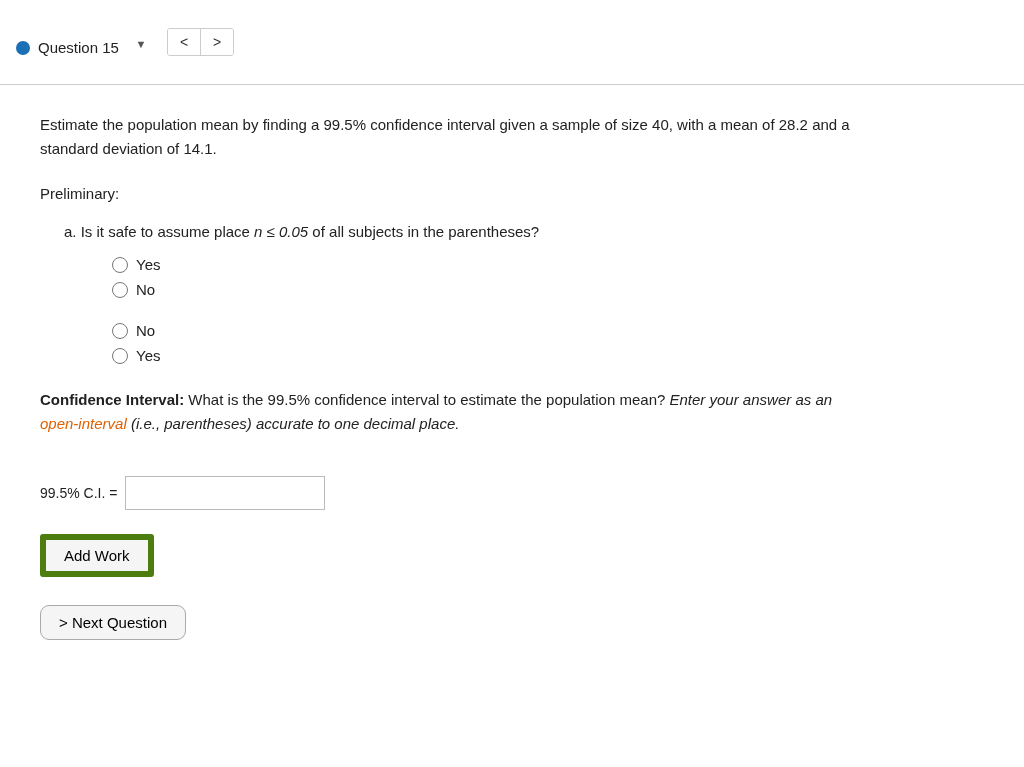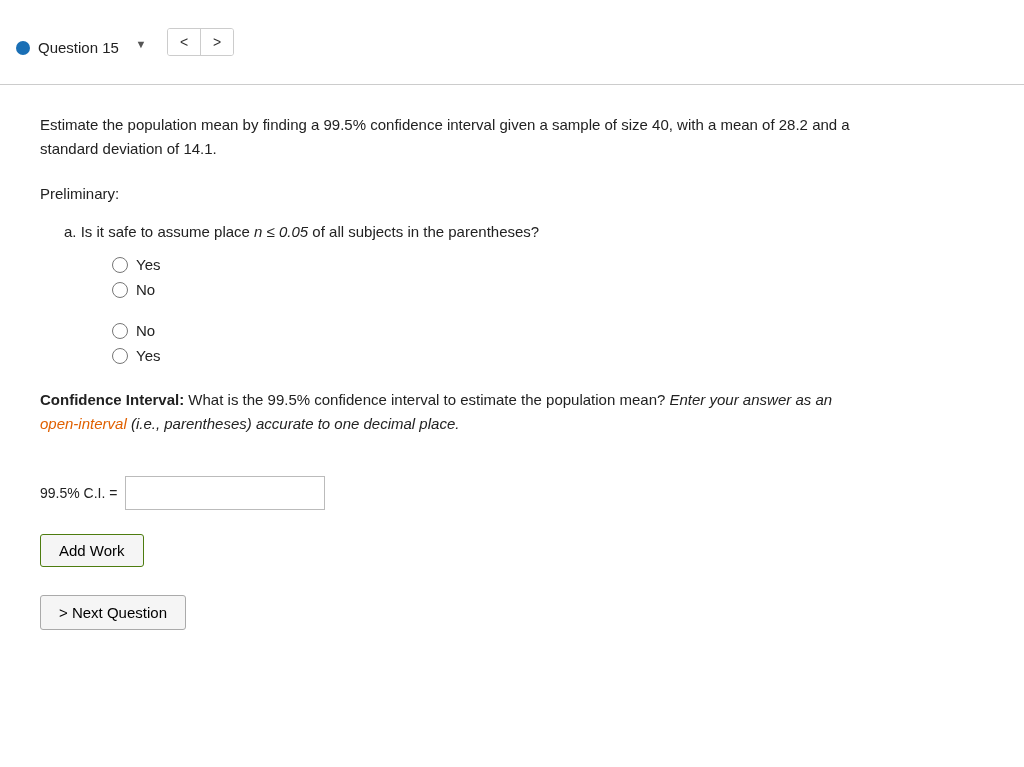--- a/index.html
+++ b/index.html
@@ -171,38 +171,38 @@
       border: 1px solid #bbb;
       padding: 4px 8px;
       font-size: 15px;
       outline: none;
     }
 
     
     .add-work-btn {
       display: inline-block;
       padding: 7px 18px;
-      border: 1px solid #4d7c0f;
+      border: 6px solid #4d7c0f;
       background: #f5f5f5;
       font-size: 15px;
       cursor: pointer;
       border-radius: 3px;
       margin-bottom: 16px;
     }
 
     .next-question-btn {
       display: inline-flex;
       align-items: center;
       gap: 6px;
       padding: 8px 18px;
       border: 1px solid #aaa;
       background: #f5f5f5;
       font-size: 15px;
       cursor: pointer;
-      border-radius: 3px;
+      border-radius: 9px;
     }
 
     .button-row {
       display: flex;
       flex-direction: column;
       gap: 12px;
       align-items: flex-start;
     }
 
     

